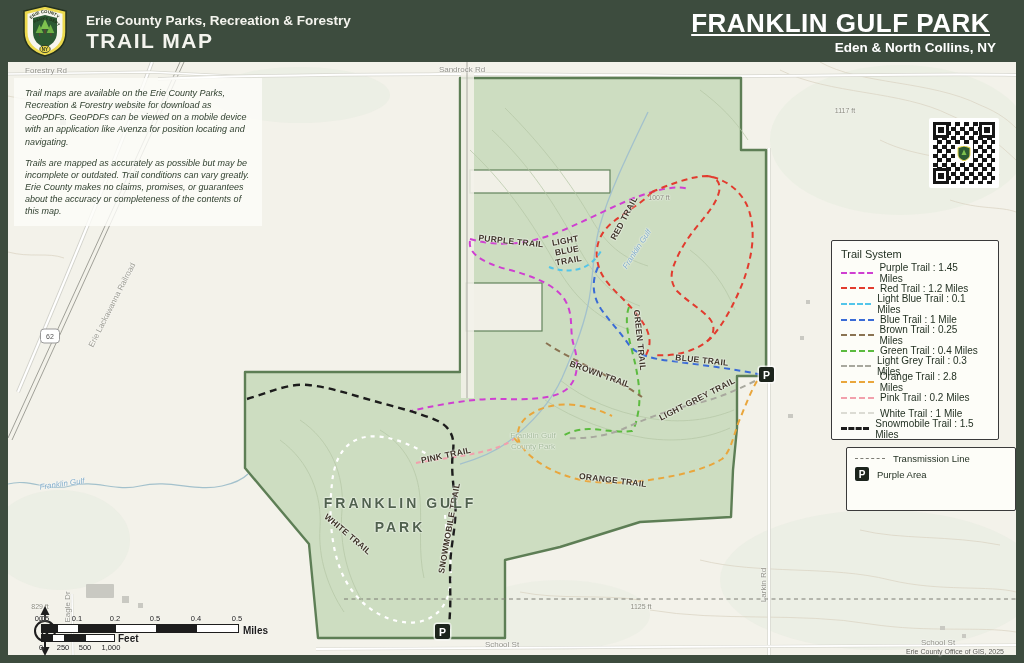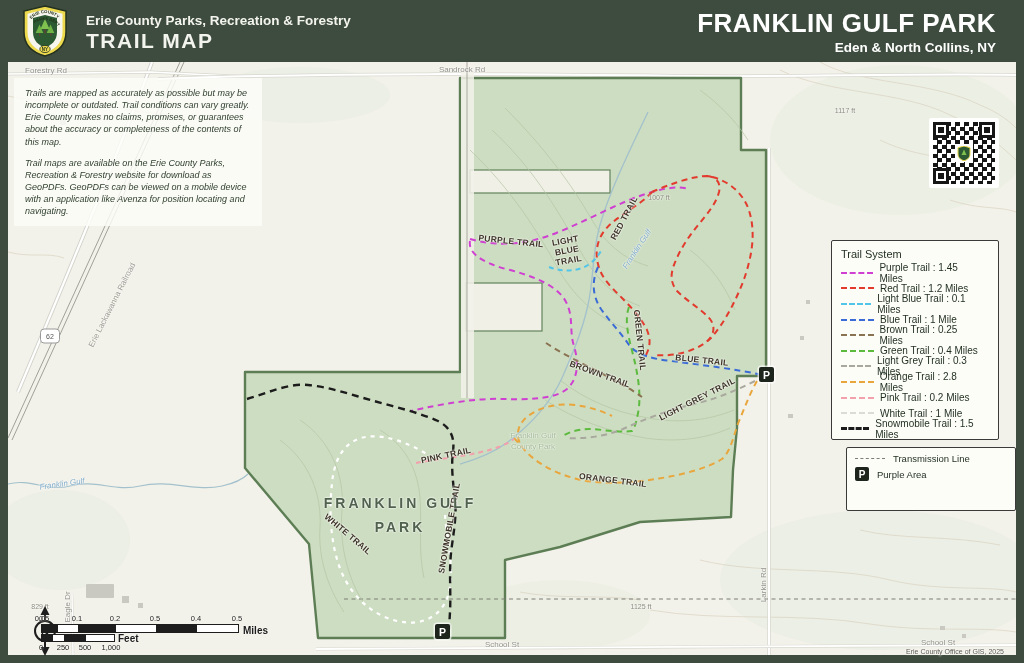--- a/index.html
+++ b/index.html
@@ -1,21 +1,21 @@
 <!DOCTYPE html>
 <html><head>
 <meta charset="utf-8">
 <style>
   html,body{margin:0;padding:0;background:#3d4c3e;}
   #app{position:relative;width:1024px;height:663px;background:#3d4c3e;overflow:hidden;
        font-family:"Liberation Sans", sans-serif;}
   
   .hdr-org{position:absolute;left:86px;top:13px;color:#f4f4ee;font-size:13.5px;font-weight:bold;}
   .hdr-doc{position:absolute;left:86px;top:29px;color:#f4f4ee;font-size:21px;font-weight:bold;letter-spacing:1.5px;}
-  .hdr-park{position:absolute;right:28px;top:8px;color:#ffffff;font-size:26px;font-weight:bold;letter-spacing:.5px;}
+  .hdr-park{position:absolute;right:34px;top:8px;color:#ffffff;font-size:26px;font-weight:bold;letter-spacing:.5px;text-decoration:underline;}
   .hdr-loc{position:absolute;right:28px;top:40px;color:#ffffff;font-size:13.5px;font-weight:bold;}
   .logo{position:absolute;left:21px;top:5px;}
   
   #map{position:absolute;left:8px;top:62px;width:1008px;height:593px;background:#f3f2ea;}
   svg{display:block;}
   
   .lbl{position:absolute;white-space:nowrap;transform:translate(-50%,-50%) rotate(var(--r,0deg));
        text-shadow:0 0 2px rgba(255,255,255,.95),0 0 2px rgba(255,255,255,.95);}
   .trail-lbl{font-size:8.5px;font-weight:bold;color:#3e3428;letter-spacing:.3px;}
   .trail-lbl.wrap{white-space:normal;width:52px;text-align:center;line-height:1.15;}
@@ -214,22 +214,22 @@
         <path d="M514,438 C517,441 519,444 522,447"></path>
       </g>
       <path stroke="#f2a0ac" stroke-width="2" stroke-dasharray="5 4" d="M416,463 C436,459 461,457 481,452 C496,449 507,444 514,439"></path>
       <path stroke="#ffffff" stroke-width="2.2" stroke-dasharray="4 5" d="M433,458 C409,442 379,431 358,439 C341,446 334,463 332,483 C329,511 330,543 341,571 C351,595 371,615 397,621 C419,626 437,619 446,601 C453,585 451,563 449,546 C447,533 445,521 445,511"></path>
       <path stroke="#1c1c1c" stroke-width="2.4" stroke-dasharray="7 5" d="M247,399 C268,393 288,383 308,385 C330,387 352,395 374,401 C396,407 420,413 438,421 C450,427 455,437 453,451 C451,467 453,483 455,499 C457,517 453,535 451,553 C449,573 451,593 450,612 L449,629"></path>
     </g>
   </svg>
   </div>
 
   <div class="disclaimer">
+    <p>Trail maps are available on the Erie County Parks, Recreation &amp; Forestry website for download as GeoPDFs. GeoPDFs can be viewed on a mobile device with an application like Avenza for position locating and navigating.</p>
     <p>Trails are mapped as accurately as possible but may be incomplete or outdated. Trail conditions can vary greatly. Erie County makes no claims, promises, or guarantees about the accuracy or completeness of the contents of this map.</p>
-    <p>Trail maps are available on the Erie County Parks, Recreation &amp; Forestry website for download as GeoPDFs. GeoPDFs can be viewed on a mobile device with an application like Avenza for position locating and navigating.</p>
   </div>
 
 
   <div class="qr">
     <div class="qr-in">
       <div class="finder" style="left:0;top:0">
           <i></i>
         </div>
       <div class="finder" style="right:0;top:0">
           <i></i>

